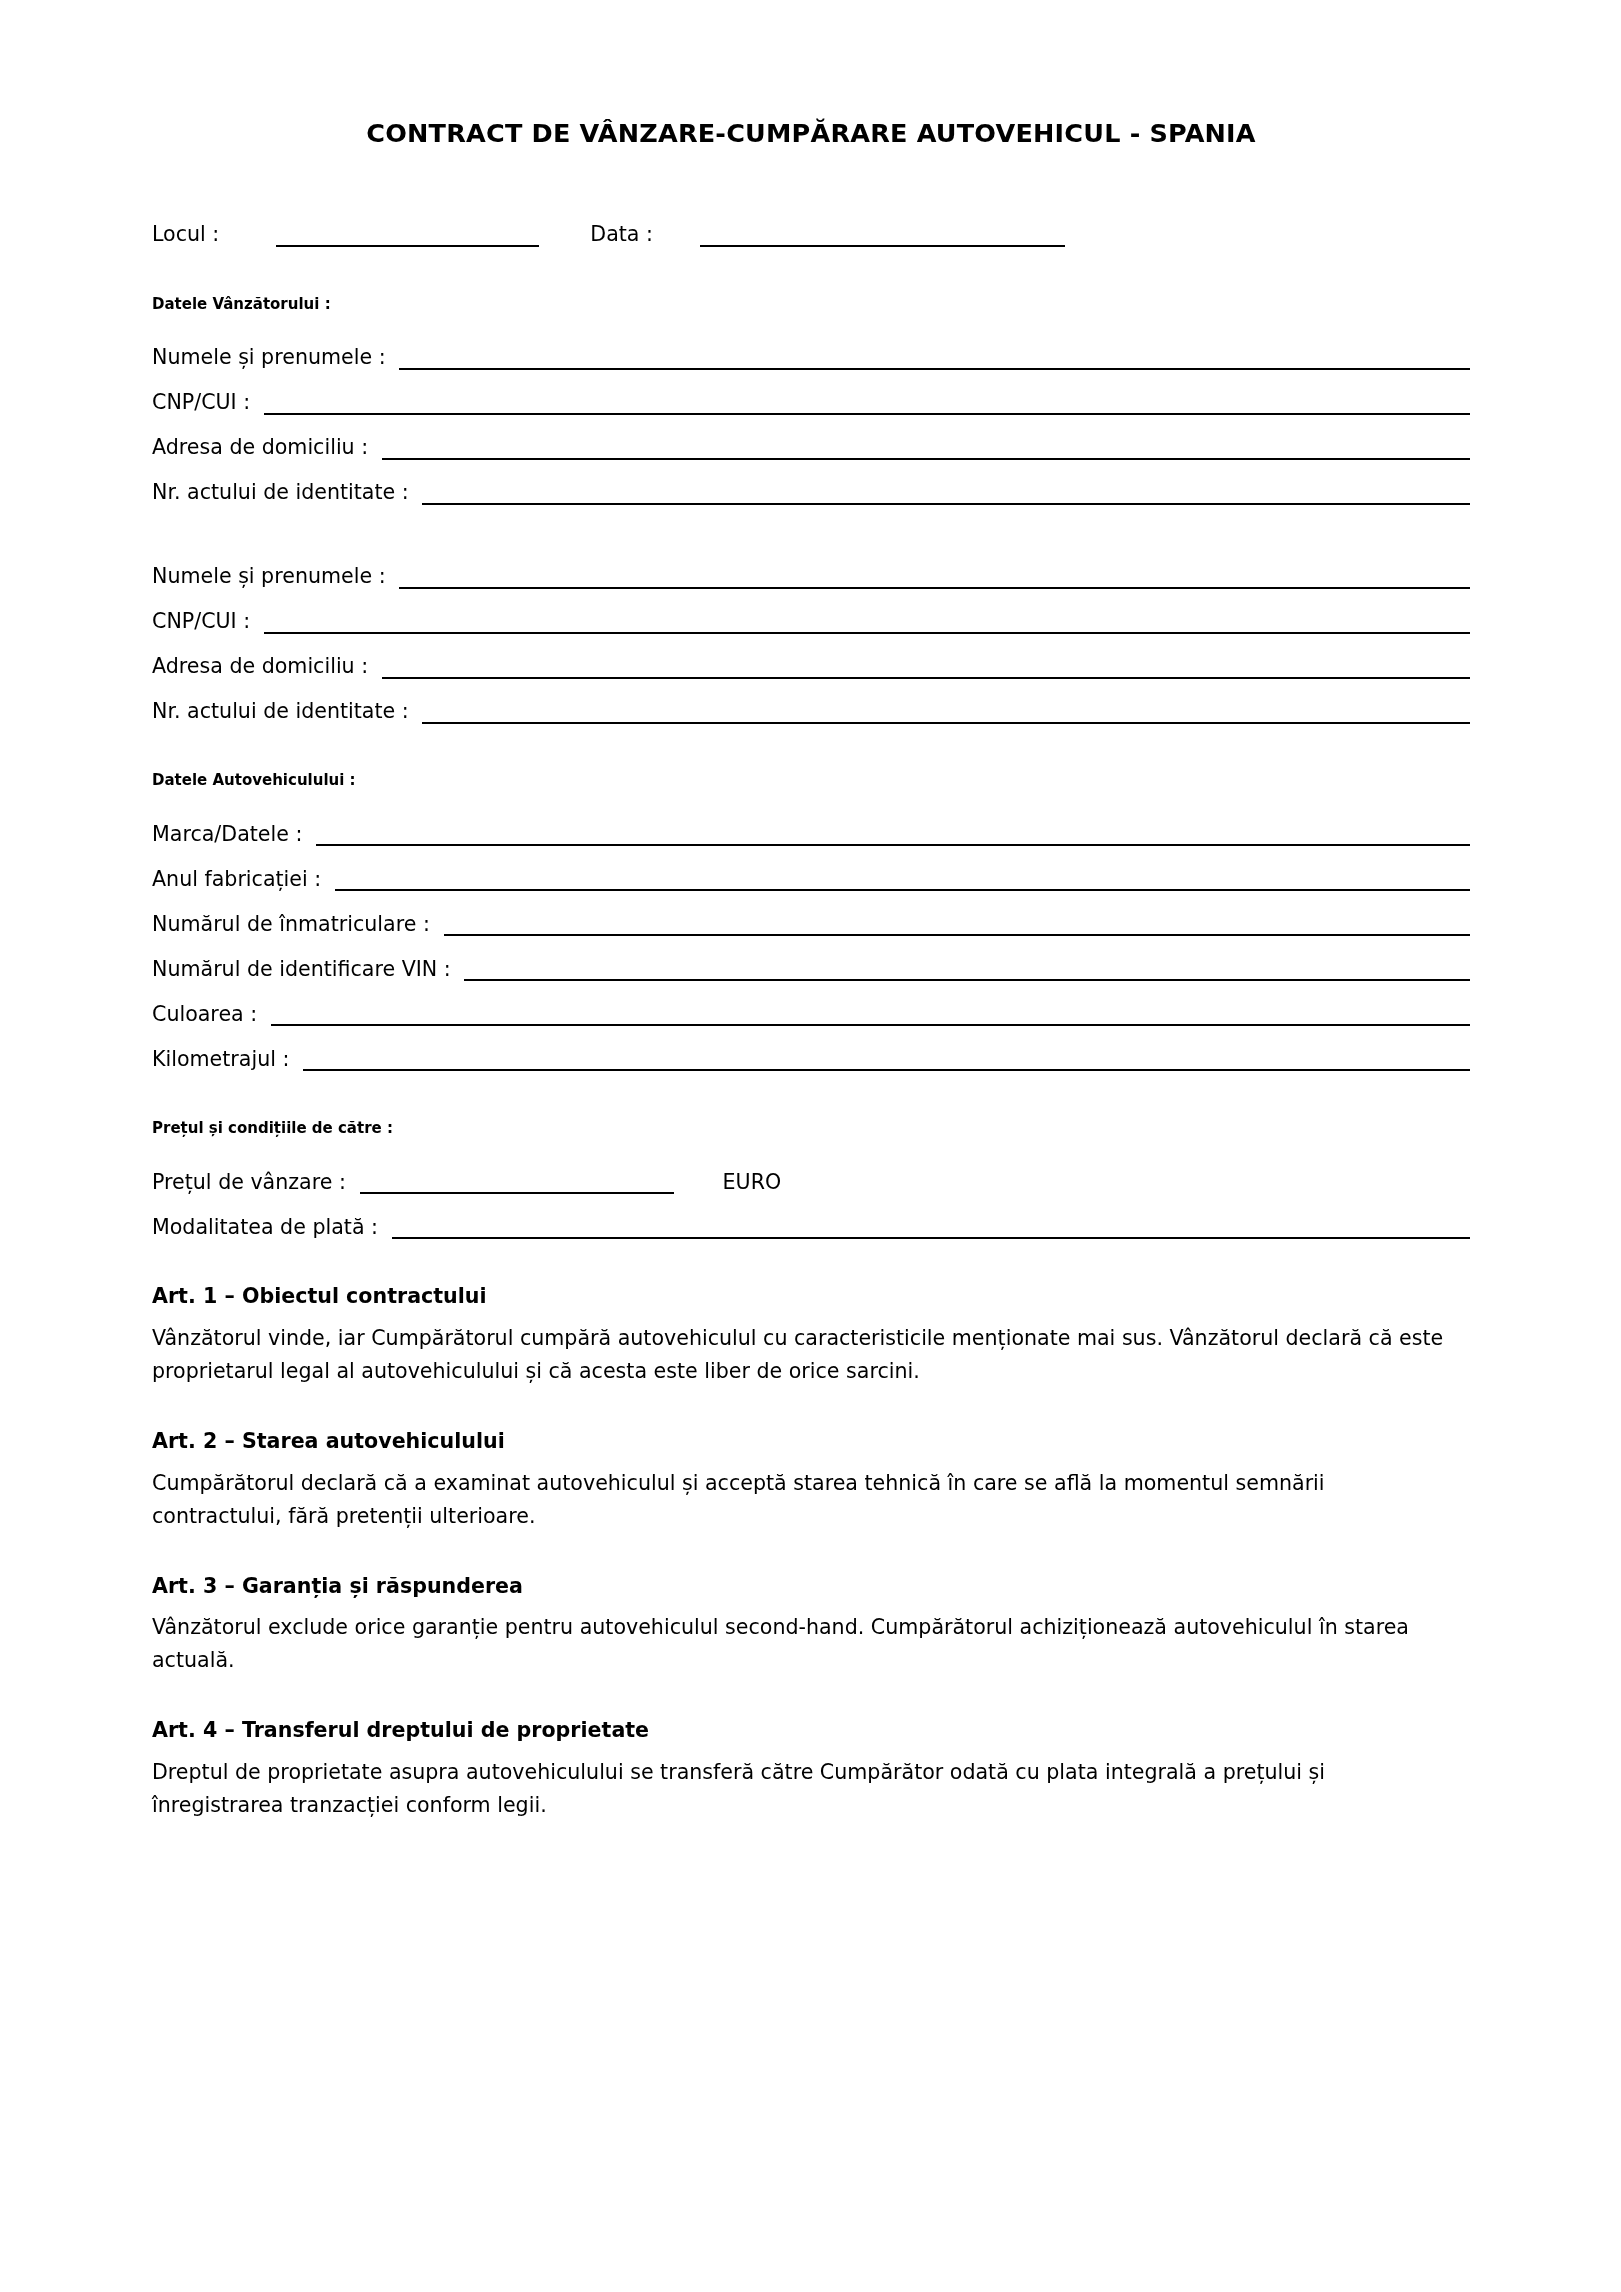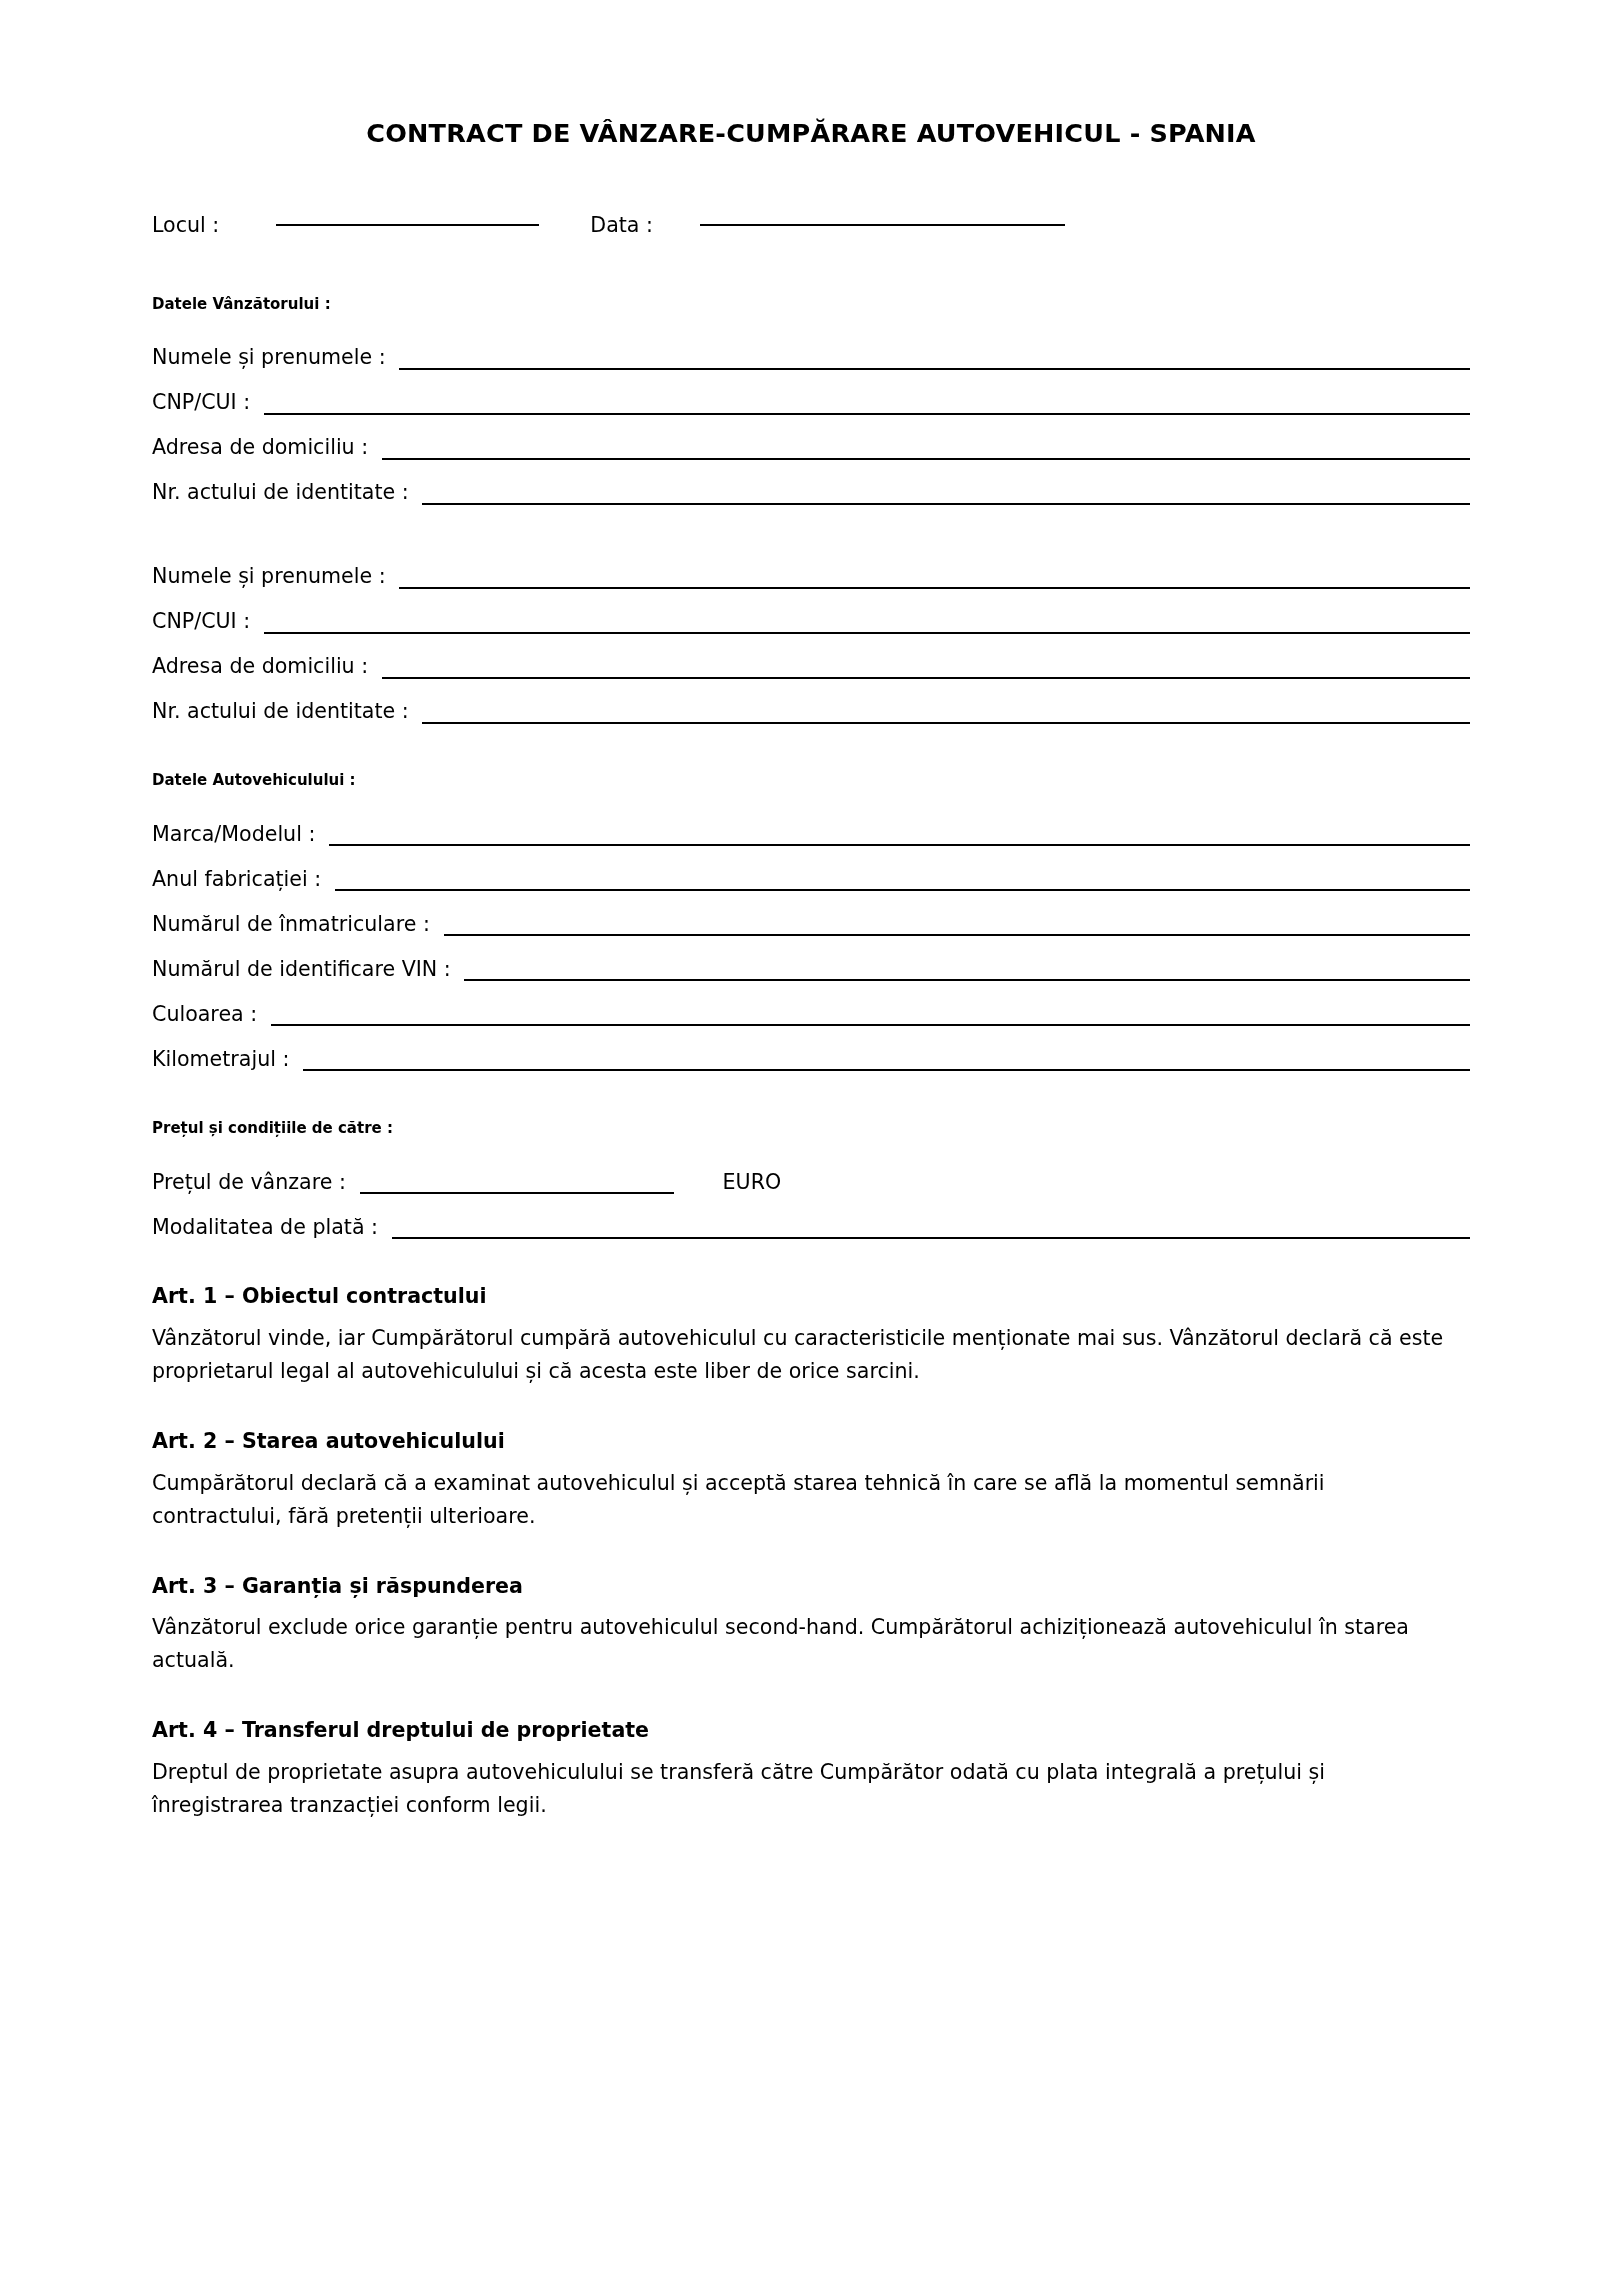--- a/index.html
+++ b/index.html
@@ -71,21 +71,21 @@
   .rule-fixed {
     flex: 0 0 auto;
     border-bottom: 2.9px solid #000;
     height: 0;
     margin-bottom: 3.9px;
   }
 
   
   .topline-row {
     display: flex;
-    align-items: center;
+    align-items: flex-end;
     height: 47px;
   }
   .topline-row .gap-1 { width: 57px; flex: 0 0 auto; }
   .topline-row .gap-2 { width: 51px; flex: 0 0 auto; }
   .topline-row .gap-3 { width: 47px; flex: 0 0 auto; }
   .rule-locul { width: 263px; }
   .rule-data  { width: 365px; }
 
   
   .section-heading {
@@ -182,21 +182,21 @@
         <span class="rule"></span>
       </div>
     </div>
 
     <div class="spacer-md"></div>
 
     <div>
       <div class="section-heading">Datele Autovehiculului :</div>
 
       <div class="form-row">
-        <span class="form-label">Marca/Modelul :</span>
+        <span class="form-label">Marca/Datele :</span>
         <span class="rule"></span>
       </div>
       <div class="form-row">
         <span class="form-label">Anul fabricației :</span>
         <span class="rule"></span>
       </div>
       <div class="form-row">
         <span class="form-label">Numărul de înmatriculare :</span>
         <span class="rule"></span>
       </div>

